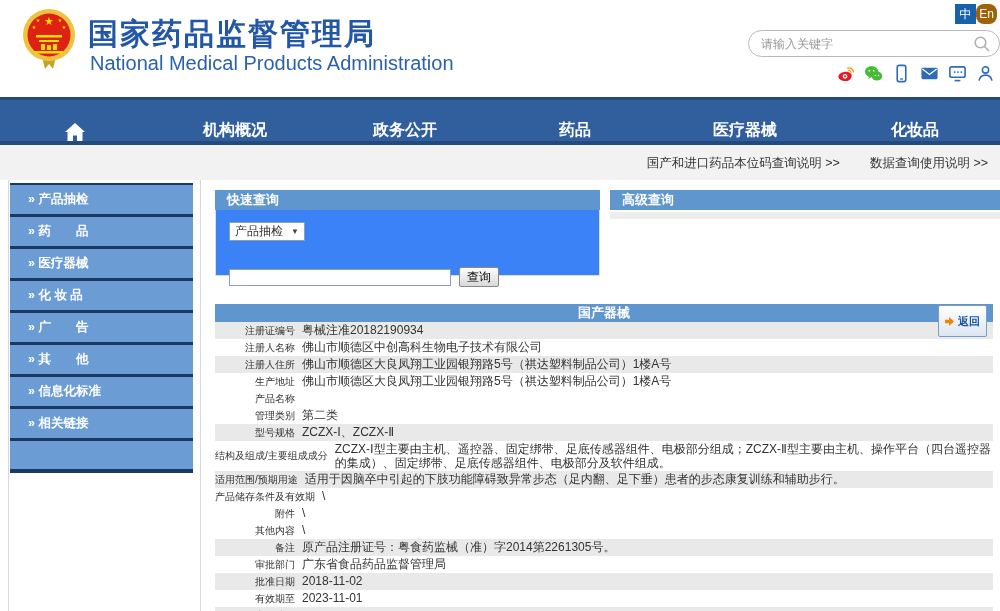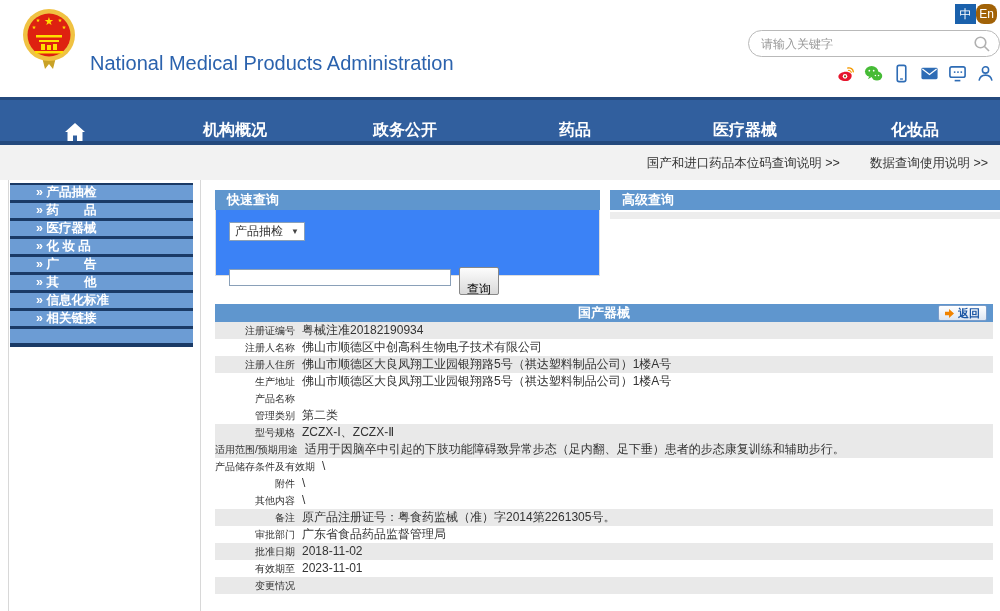--- a/index.html
+++ b/index.html
@@ -36,40 +36,40 @@
   .crumb-sep { color:#2a6ab0; }
   .crumb-cur { color:#777; }
   .crumb-r { position:absolute; right:12px; top:10px; display:flex; gap:30px; color:#333; white-space:nowrap; }
   .crumb-r span { cursor:pointer; }
   
   .content { position:absolute; top:180px; left:0; width:1000px; height:431px; background:#fff; }
   .vline { position:absolute; top:0; width:1px; height:431px; background:#d8d8d8; }
   .vl1 { left:8px; } .vl2 { left:200px; }
   
   .sidebar { position:absolute; left:10px; top:3px; width:183px; border-top:2px solid #1a3a66; }
-  .side-item { height:18px; background:#6c9cd4; border-bottom:3px solid #1a3a66; color:#fff; font-weight:bold;
-               font-size:12.5px; display:flex; align-items:center; padding-left:26px; cursor:pointer; white-space:pre; }
+  .side-item { height:32px; background:#6c9cd4; border-bottom:3px solid #1a3a66; color:#fff; font-weight:bold;
+               font-size:12.5px; display:flex; align-items:center; padding-left:18px; cursor:pointer; white-space:pre; }
   .side-item.empty { cursor:default; border-bottom:4px solid #1a3a66; }
   
   .phead { height:20px; background:#5f96ce; color:#fff; font-weight:bold; font-size:13px; display:flex; align-items:center; padding-left:12px; }
   .qpanel { position:absolute; left:215px; top:10px; width:385px; }
   .qbody { height:66px; background:#3b82f6; border:1px solid #ddd; border-top:none; position:relative; }
   .qselect { position:absolute; left:13px; top:12px; width:76px; height:19px; border:1px solid #8aa0b8; background:#fff;
              font-size:12px; display:flex; align-items:center; justify-content:space-between; padding:0 5px; cursor:pointer; }
   .caret { font-size:8px; color:#444; }
   .qinput { position:absolute; left:13px; top:59px; width:222px; height:17px; border:1px solid #8aa0b8; font-size:12px; padding:0 3px; outline:none; font-family:inherit; }
-  .qbtn { position:absolute; left:243px; top:57px; height:20px; padding:13px 7px; font-size:12px; font-family:inherit;
+  .qbtn { position:absolute; left:243px; top:57px; height:20px; padding:0 7px; font-size:12px; font-family:inherit;
           border:1px solid #888; border-radius:2px; background:linear-gradient(#fdfdfd,#d9d9d9); cursor:pointer; }
   .apanel { position:absolute; left:610px; top:10px; width:390px; }
   .astrip { height:7px; background:#ededed; margin-top:2px; }
   
   .detail { position:absolute; left:215px; top:124px; width:778px; }
   .dhead { height:18px; background:#5f96ce; position:relative; display:flex; align-items:center; justify-content:center;
            color:#fff; font-weight:bold; font-size:13px; }
-  .back { position:absolute; right:6px; top:1px; height:16px; padding:0 6px; border:1px solid #7a9cc9; border-radius:2px;
+  .back { position:absolute; right:6px; top:1px; height:32px; padding:0 6px; border:1px solid #7a9cc9; border-radius:2px;
           background:linear-gradient(#ffffff,#dde6f2); display:flex; align-items:center; gap:4px;
           font-size:11px; font-weight:bold; color:#1c57a5; cursor:pointer; }
   .drow { display:flex; min-height:17px; line-height:17px; font-size:12px; }
   .drow.g { background:#e9e9e9; }
   .lbl { flex:0 0 80px; display:flex; justify-content:flex-end; align-items:center; font-size:10px; white-space:nowrap; color:#333; }
   .val { flex:1; padding-left:7px; }
   .drow.multi { line-height:14px; }
   .drow.multi .val { padding-top:1px; padding-bottom:1px; }
 </style>
 </head>
@@ -87,20 +87,21 @@
       <text x="12" y="22" font-size="5" fill="#ffde00" text-anchor="middle">★</text>
       <text x="42" y="22" font-size="5" fill="#ffde00" text-anchor="middle">★</text>
       <rect x="14" y="28" width="26" height="2.5" fill="#ffde00"></rect>
       <rect x="17" y="33" width="20" height="2" fill="#ffde00"></rect>
       <rect x="19" y="37" width="4" height="6" fill="#ffde00"></rect>
       <rect x="31" y="37" width="4" height="6" fill="#ffde00"></rect>
       <rect x="25" y="38" width="4" height="5" fill="#ffde00"></rect>
       <rect x="13" y="44" width="28" height="2.5" fill="#ffde00"></rect>
     </svg>
   </div>
+  <div class="title-zh">国家药品监督管理局</div>
   <div class="title-en">National Medical Products Administration</div>
 
   <div class="lang">
     <div class="zh">中</div>
     <div class="en">En</div>
   </div>
 
   <div class="pill">
     <input type="text" placeholder="请输入关键字" style="">
     <svg width="18" height="18" viewBox="0 0 18 18">
@@ -232,20 +233,24 @@
         <div class="lbl">产品名称</div>
       </div>
     <div class="drow">
         <div class="lbl">管理类别</div>
         <div class="val">第二类</div>
       </div>
     <div class="drow g">
         <div class="lbl">型号规格</div>
         <div class="val">ZCZX-Ⅰ、ZCZX-Ⅱ</div>
       </div>
+    <div class="drow multi">
+        <div class="lbl">结构及组成/主要组成成分</div>
+        <div class="val">ZCZX-Ⅰ型主要由主机、遥控器、固定绑带、足底传感器组件、电极部分组成；ZCZX-Ⅱ型主要由主机、操作平台（四台遥控器的集成）、固定绑带、足底传感器组件、电极部分及软件组成。</div>
+      </div>
     <div class="drow g">
         <div class="lbl">适用范围/预期用途</div>
         <div class="val">适用于因脑卒中引起的下肢功能障碍致异常步态（足内翻、足下垂）患者的步态康复训练和辅助步行。</div>
       </div>
     <div class="drow">
         <div class="lbl">产品储存条件及有效期</div>
         <div class="val">\</div>
       </div>
     <div class="drow">
         <div class="lbl">附件</div>

